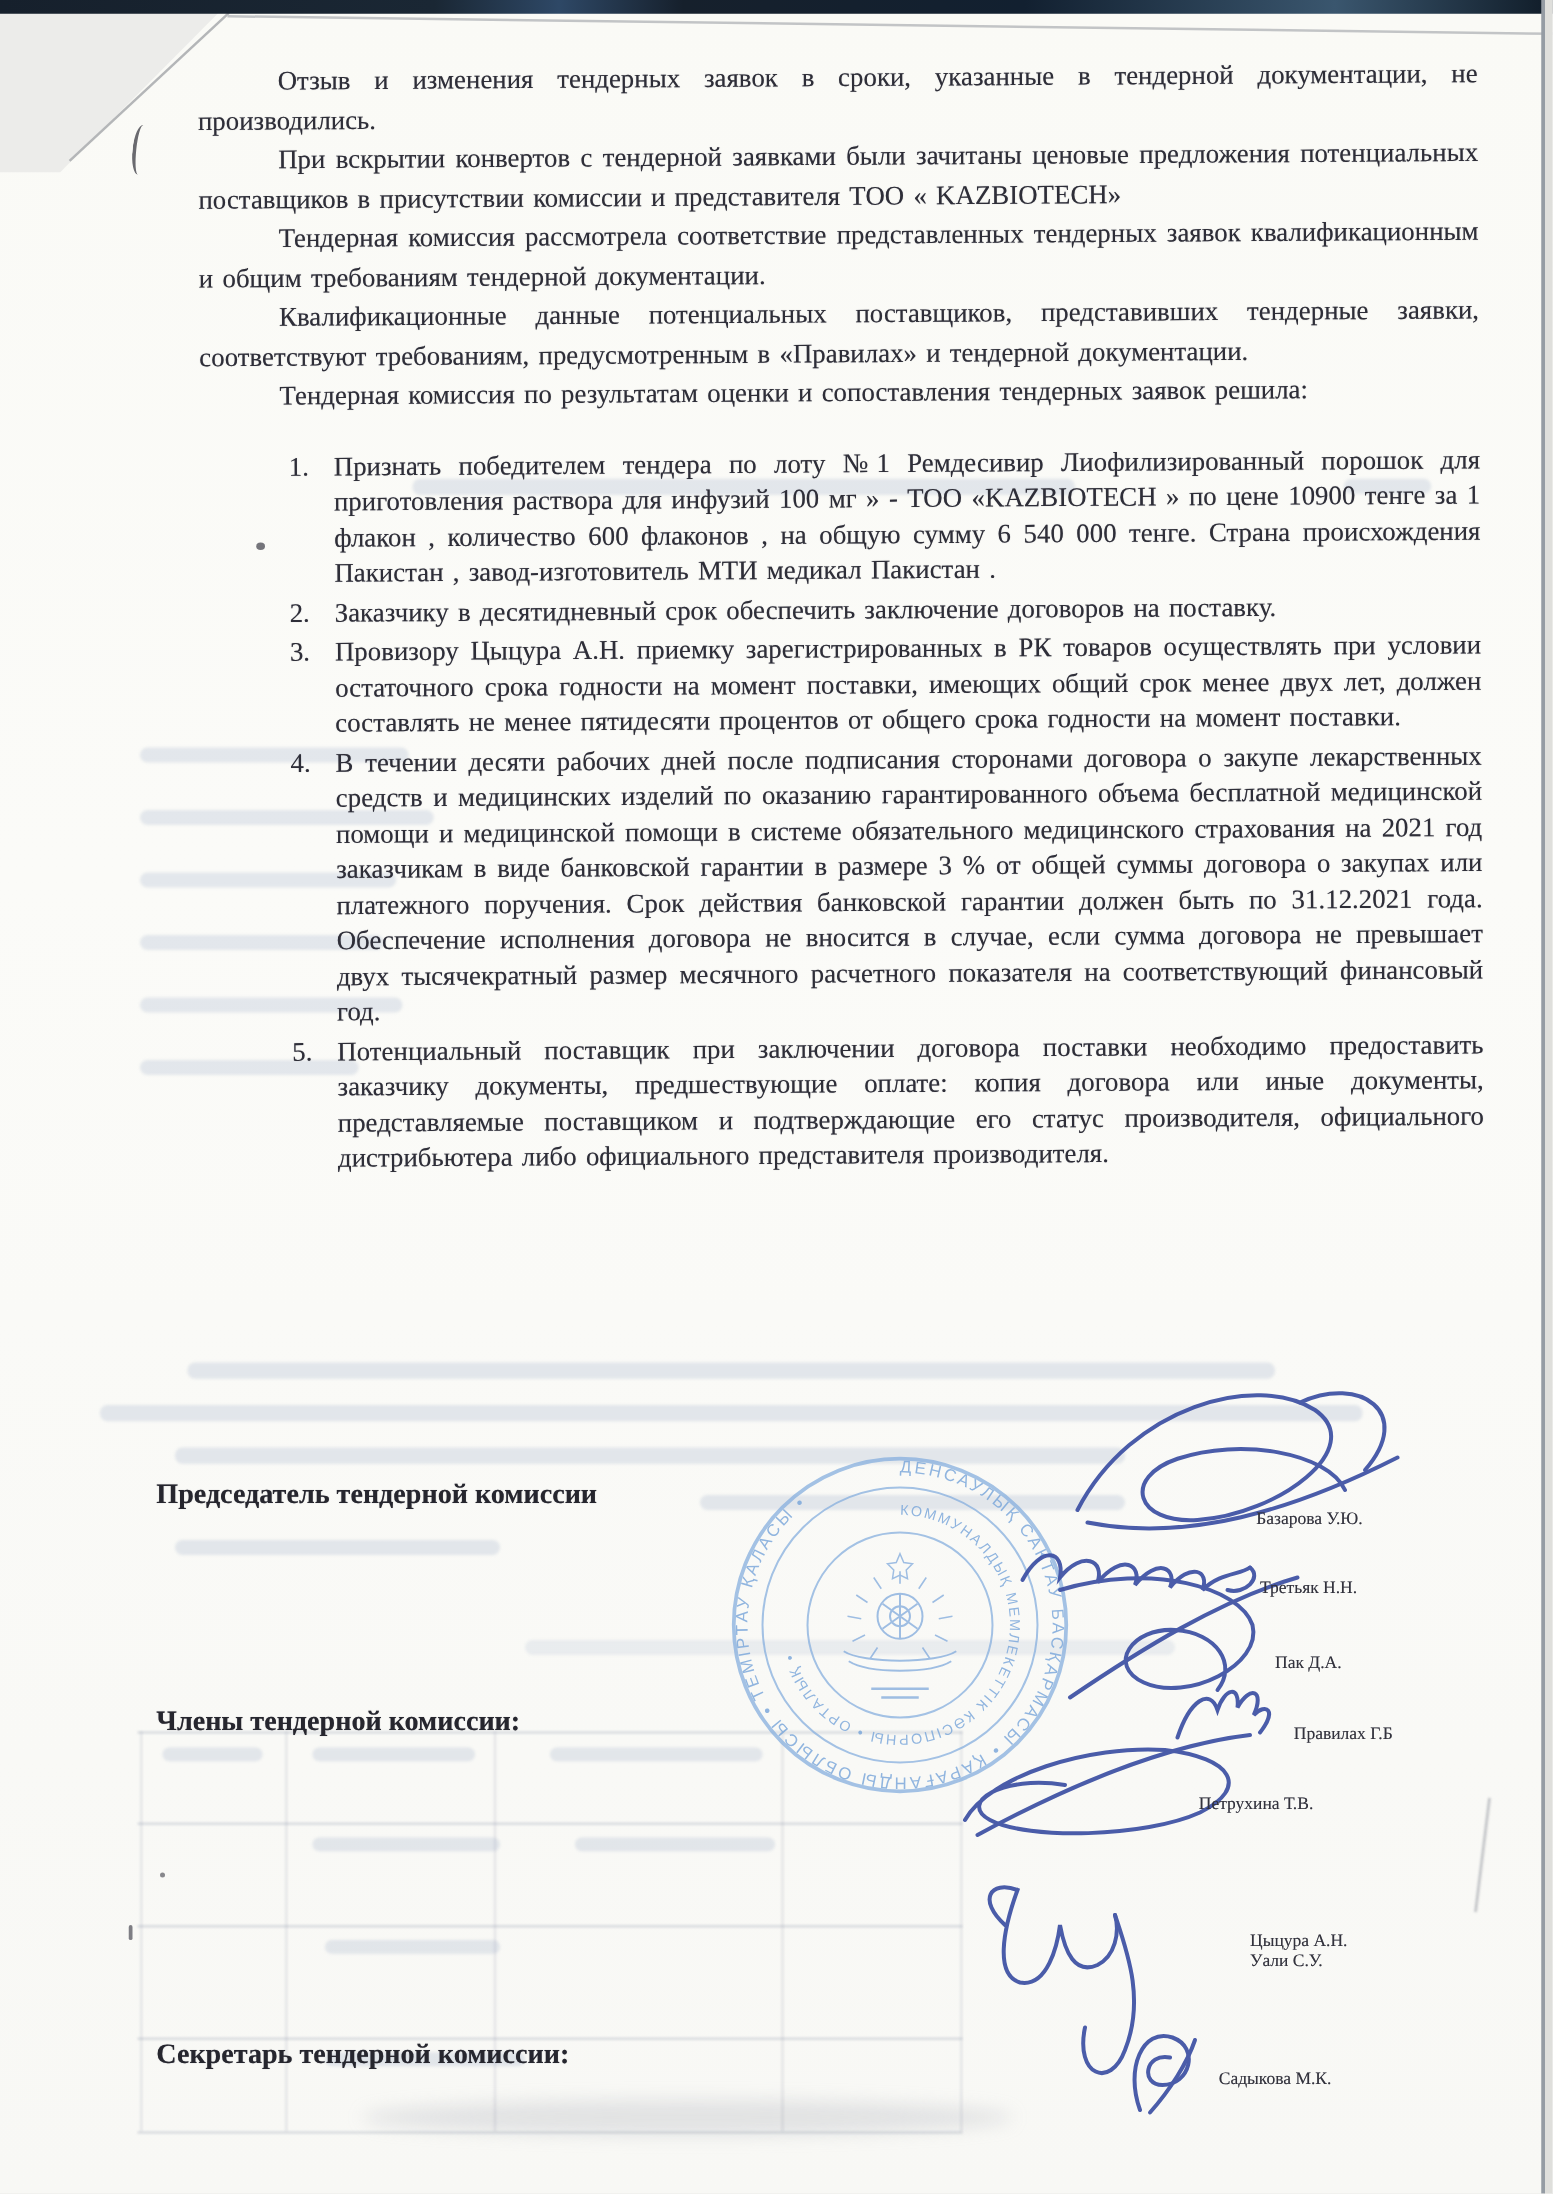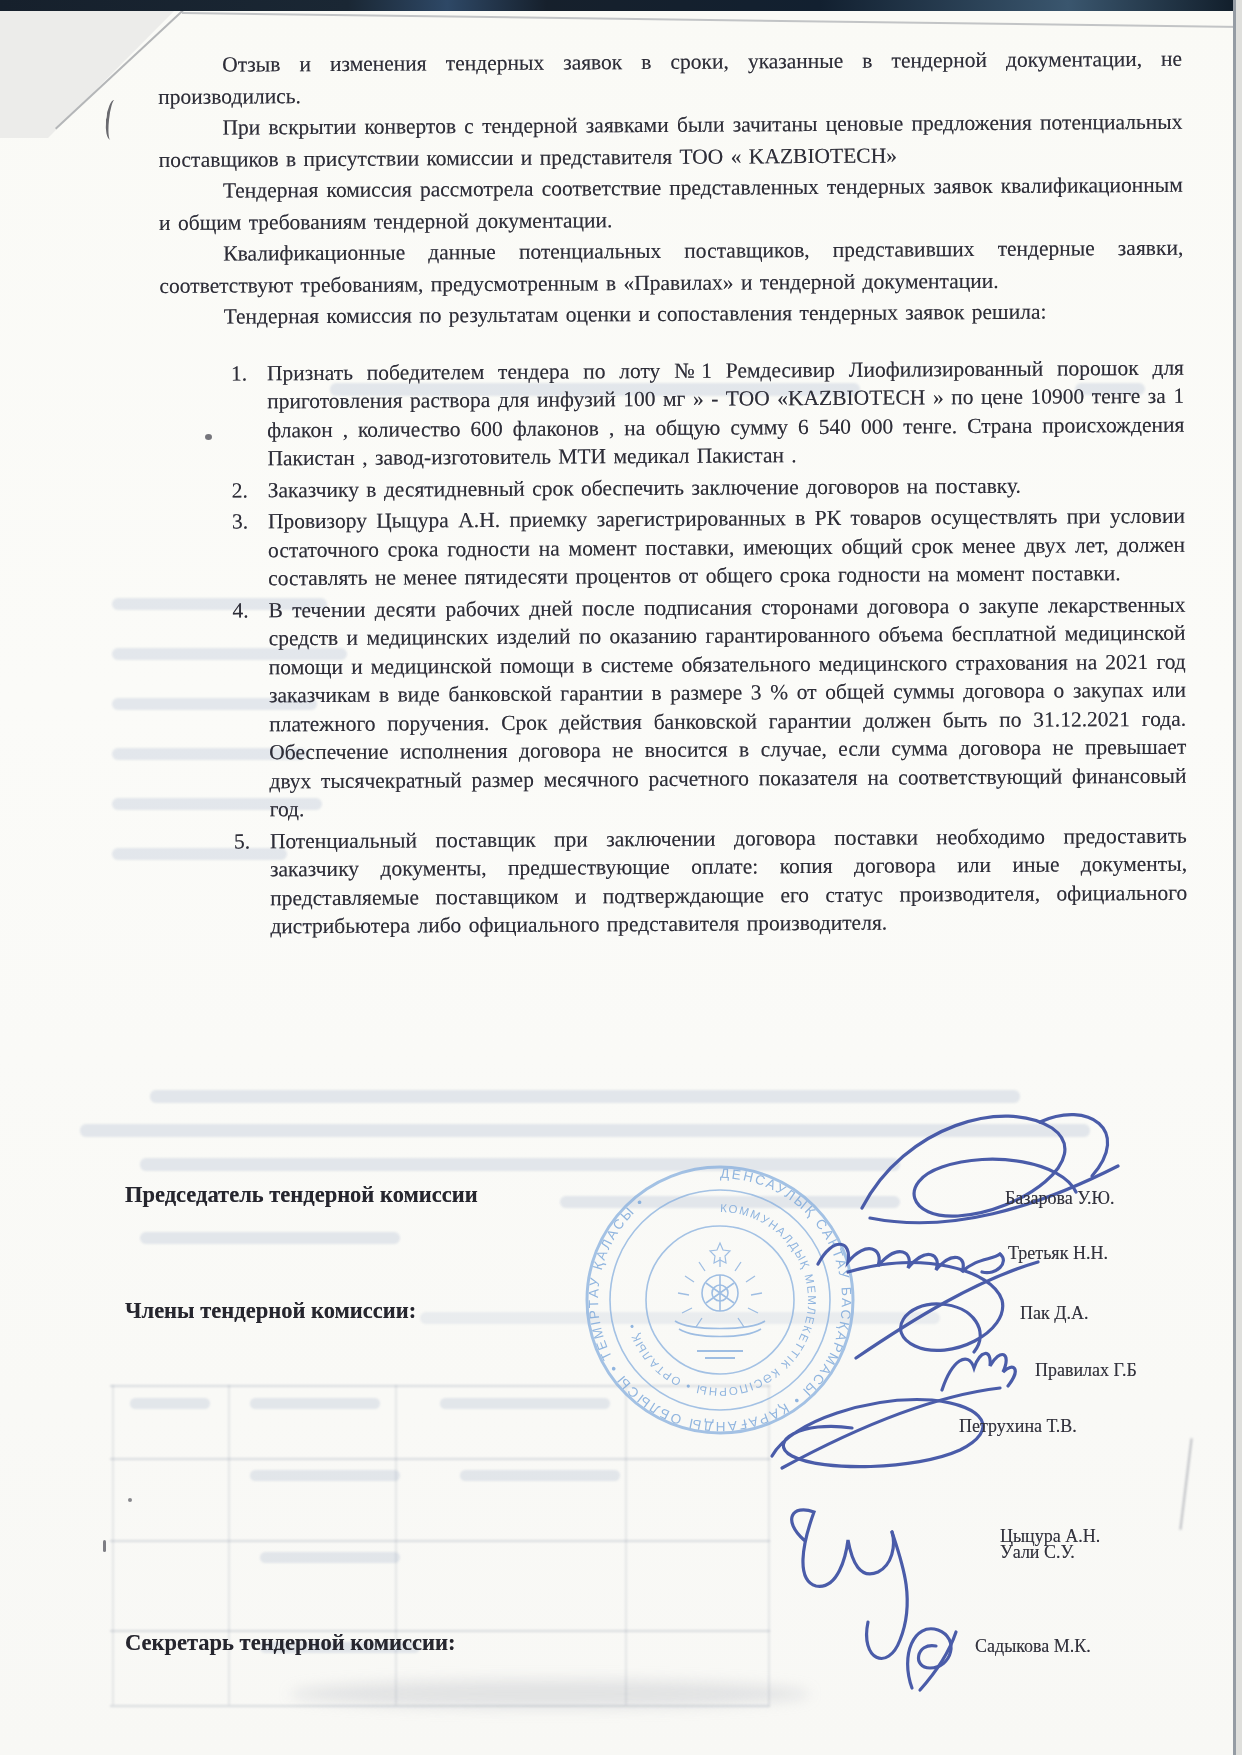--- a/index.html
+++ b/index.html
@@ -35,22 +35,22 @@
     transform:rotate(-0.35deg);transform-origin:0 0;
     text-shadow:0 0 .6px rgba(40,40,55,.5);}
   .para{font-size:21.5px;line-height:31.5px;text-align:justify;text-indent:64px;margin:0;word-spacing:2px;}
   ol.decisions{margin:26px 0 0 0;padding:0 0 0 107px;counter-reset:item;}
   ol.decisions li{font-size:21.5px;line-height:28.5px;text-align:justify;word-spacing:2px;
     list-style:none;counter-increment:item;position:relative;margin:0 0 3px 0;}
   ol.decisions li::before{content:counter(item) ".";position:absolute;left:-36px;top:0;}
   
   .sig-label{position:absolute;left:125px;font-weight:bold;font-size:22.5px;color:#26262e;
     text-shadow:0 0 .6px rgba(30,30,45,.5);white-space:nowrap;}
-  .sig-name{position:absolute;font-size:18px;color:#33333d;white-space:nowrap;
-    text-shadow:0 0 .5px rgba(40,40,60,.45);}
+  .sig-name{position:absolute;font-size:14px;color:#33333d;white-space:nowrap;
+    text-shadow:0 0 .5px rgba(40,40,60,.45);margin-top:20px;}
   .stamp{position:absolute;left:575px;top:1155px;width:290px;height:290px;opacity:.82;filter:blur(.3px);}
   .ink{position:absolute;left:0;top:0;width:1242px;height:1755px;pointer-events:none;}
 </style>
 </head>
 <body>
 
 <div class="page">
 
   <div class="corner-triangle"></div>
   <div class="fold-line"></div>
@@ -174,21 +174,21 @@
         <path d="M920,1690 C936,1672 950,1650 956,1632"></path>
       </g>
     </g>
   </svg>
 
   <div class="sig-label" style="top:1182px">Председатель тендерной комиссии</div>
   <div class="sig-name" style="left:1005px;top:1188px">Базарова У.Ю.</div>
 
   <div class="sig-name" style="left:1008px;top:1243px">Третьяк Н.Н.</div>
 
-  <div class="sig-label" style="top:1298px">Члены тендерной комиссии:</div>
+  <div class="sig-label" style="top:1364px">Члены тендерной комиссии:</div>
   <div class="sig-name" style="left:1020px;top:1303px">Пак Д.А.</div>
 
   <div class="sig-name" style="left:1035px;top:1360px">Правилах Г.Б</div>
   <div class="sig-name" style="left:959px;top:1416px">Петрухина  Т.В.</div>
   <div class="sig-name" style="left:1000px;top:1526px">Цыцура А.Н.</div>
   <div class="sig-name" style="left:1000px;top:1542px">Уали С.У.</div>
 
   <div class="sig-label" style="top:1630px">Секретарь тендерной  комиссии:</div>
   <div class="sig-name" style="left:975px;top:1636px">Садыкова  М.К.</div>
 

